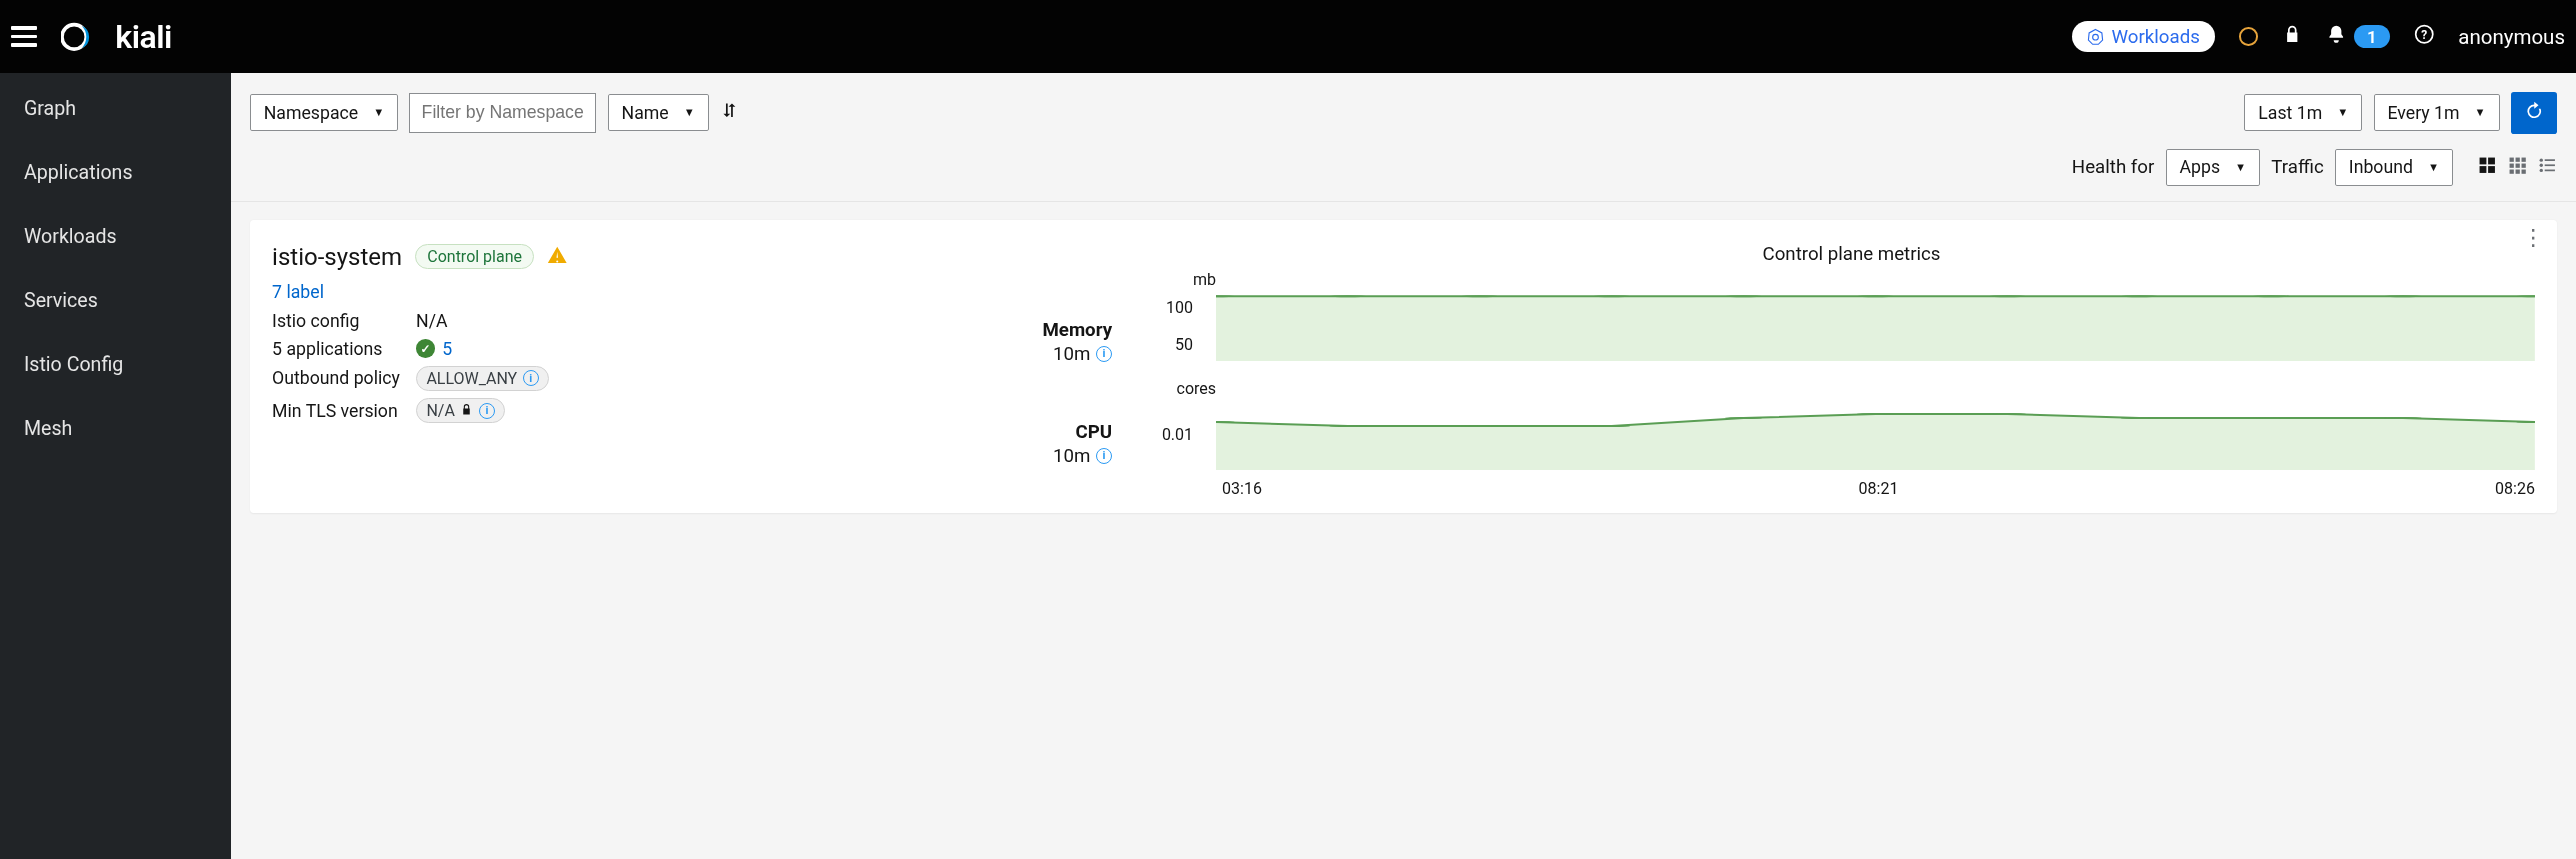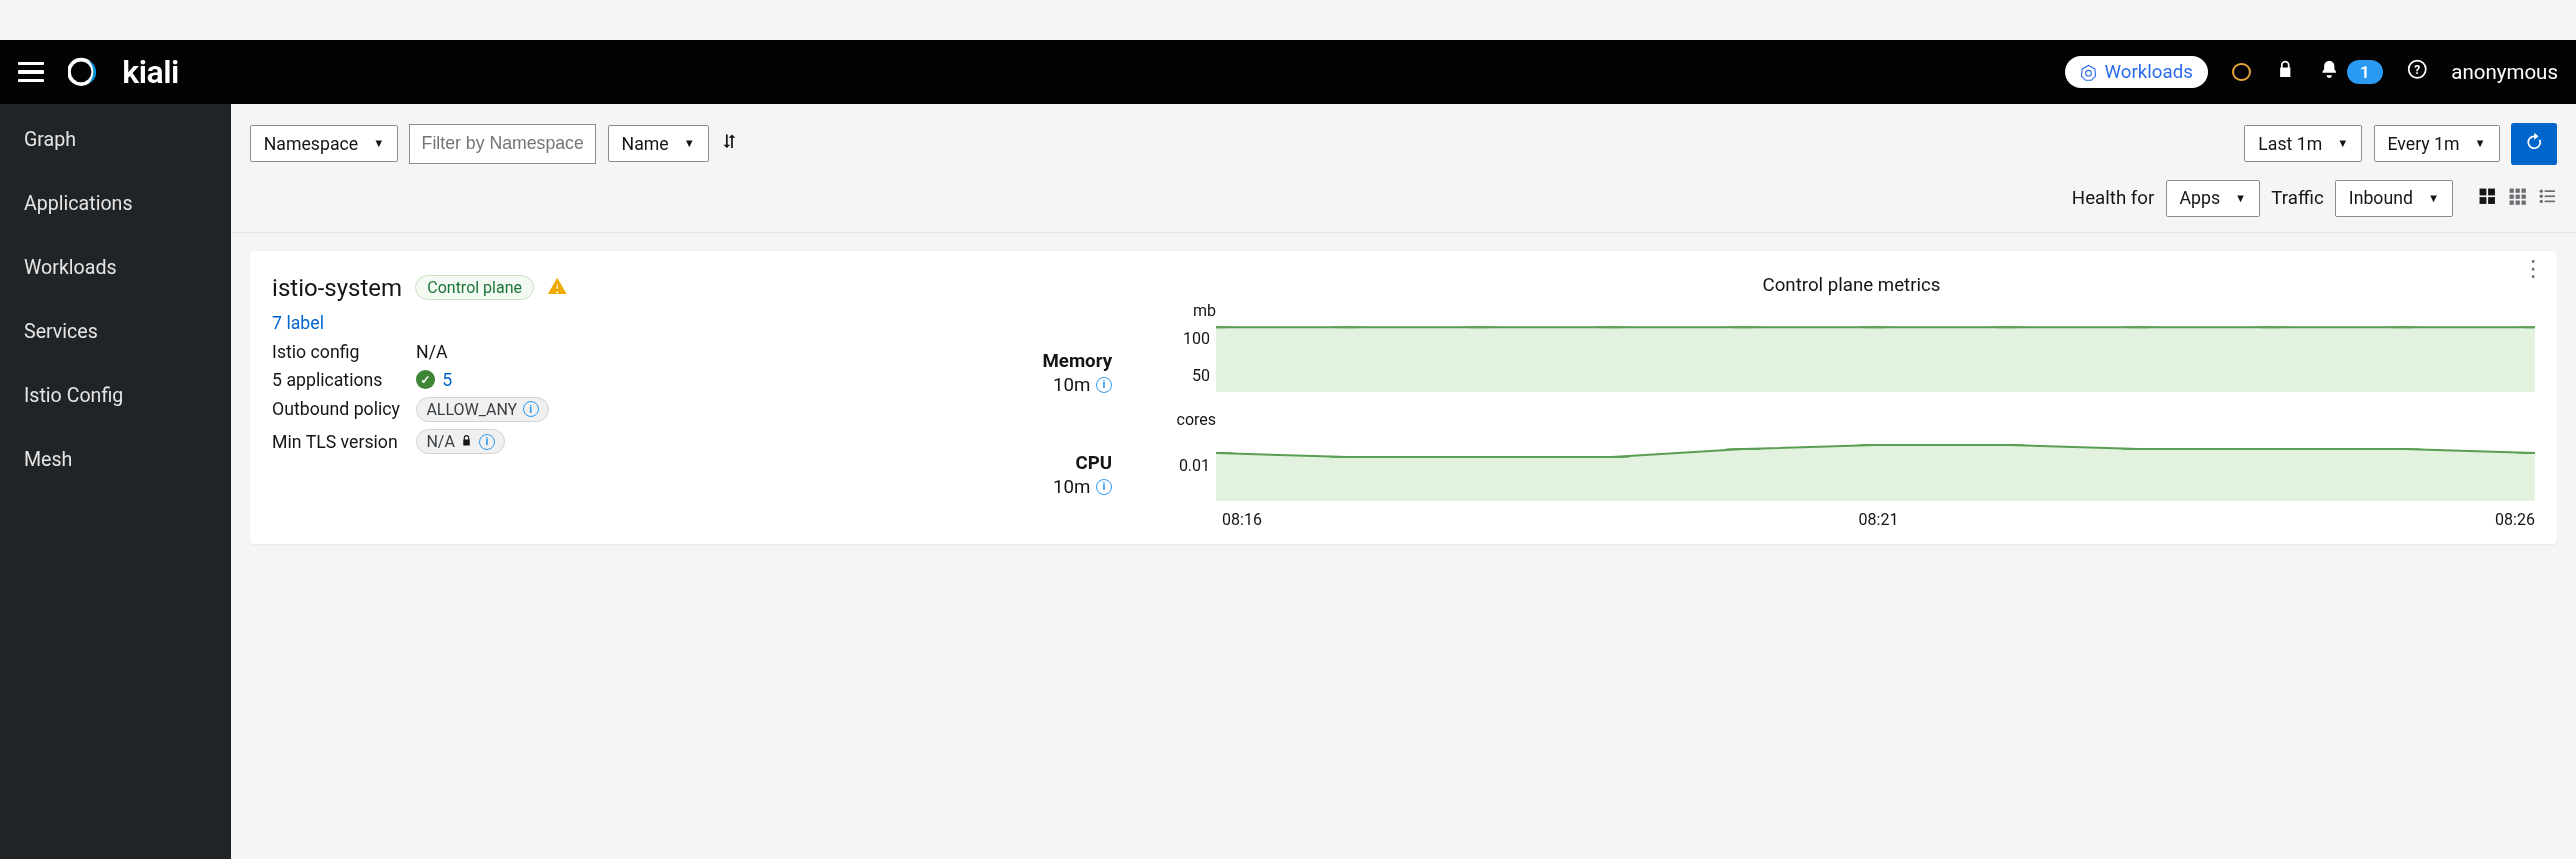--- a/index.html
+++ b/index.html
@@ -1,19 +1,19 @@
 <!DOCTYPE html>
 <html style="font-size:15px"><head>
 <meta charset="utf-8">
 <style>
 * { box-sizing: border-box; margin: 0; padding: 0; }
 body { font-family: -apple-system, BlinkMacSystemFont, "Segoe UI", Roboto, Helvetica, Arial, sans-serif; background: #f5f5f5; color: #151515; }
 
 
-.masthead { background: #030303; color: #fff; height: 64px; display: flex; align-items: center; padding: 0 18px; margin-top: 40px; }
+.masthead { background: #030303; color: #fff; height: 73px; display: flex; align-items: center; padding: 0 11px; }
 .hamburger { width: 26px; margin-right: 24px; cursor: pointer; }
 .hamburger div { height: 3.7px; background: #fff; margin: 4.7px 0; border-radius: 0.9px; }
 .brand { display: flex; align-items: center; gap: 9.3px; }
 .brand .logo { width: 45px; height: 34px; }
 .brand .name { font-size: 32px; font-weight: 600; letter-spacing: -0.5px; color:#fff; }
 .head-right { margin-left: auto; display: flex; align-items: center; gap: 24px; font-size: 18.7px; }
 .k8s-chip { background: #fff; color: #2b6bed; padding: 4.7px 15px; border-radius: 932px; font-size: 18.7px; display:flex; align-items:center; gap:7.5px; }
 .k8sglyph { width:17px; height:17px; display:inline-flex; align-items:center; justify-content:center; }
 .k8sglyph svg { width:17px; height:17px; }
 .ring-icon { width: 18.7px; height: 18.7px; border: 2.8px solid #e7a43b; border-radius: 50%; display:inline-block; }
@@ -69,21 +69,21 @@
 .card-mid { width: 112px; text-align:right; padding-top: 76px; }
 .card-mid .m-title { font-weight:700; font-size:18.7px; }
 .card-mid .m-sub { font-size:18.7px; display:flex; align-items:center; justify-content:flex-end; gap:5.6px; margin-top:1.9px; }
 .card-mid .block2 { margin-top: 56px; }
 
 .card-right { flex:1; }
 .cr-title { text-align:center; font-size:18.7px; margin-bottom:5.6px; }
 .chart-zone { position:relative; }
 .unit { font-size:16px; color:#151515; text-align:right; width:48px; }
 .chart-row { display:flex; align-items:stretch; }
-.yaxis { width:48px; display:flex; flex-direction:column; justify-content:space-around; align-items:flex-end; font-size:16px; padding-right:6px; }
+.yaxis { width:48px; display:flex; flex-direction:column; justify-content:space-around; align-items:flex-end; font-size:16px; padding-right:23px; }
 .plot { flex:1; height:73px; position:relative; border-bottom:0.9px solid rgba(0,0,0,0); }
 .plot svg { width:100%; height:100%; display:block; }
 .xaxis { display:flex; justify-content:space-between; font-size:16px; padding: 7.5px 0 0 54px; }
 .chart2 { margin-top: 17px; }
 
 </style>
 </head>
 <body>
 
 <div class="masthead">
@@ -336,21 +336,21 @@
                     <circle cx="70" cy="27.777777777777786" r="1.4" fill="#5a9e54" vector-effect="non-scaling-stroke"></circle>
                     <circle cx="80" cy="27.777777777777786" r="1.4" fill="#5a9e54" vector-effect="non-scaling-stroke"></circle>
                     <circle cx="90" cy="27.777777777777786" r="1.4" fill="#5a9e54" vector-effect="non-scaling-stroke"></circle>
                     <circle cx="100" cy="33.33333333333333" r="1.4" fill="#5a9e54" vector-effect="non-scaling-stroke"></circle>
                   </svg>
                 </div>
             </div>
           </div>
 
           <div class="xaxis" id="xaxis">
-              <span>08:16</span>
+              <span>03:16</span>
               <span>08:21</span>
               <span>08:26</span>
             </div>
         </div>
       </div>
     </div>
   </div>
 </div>
 
 

